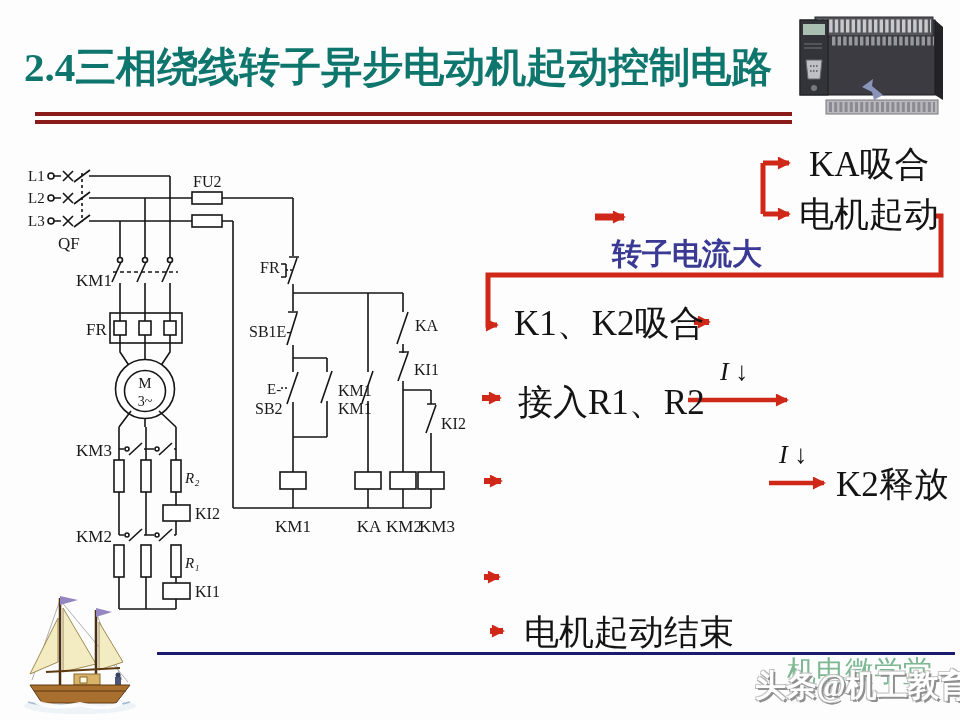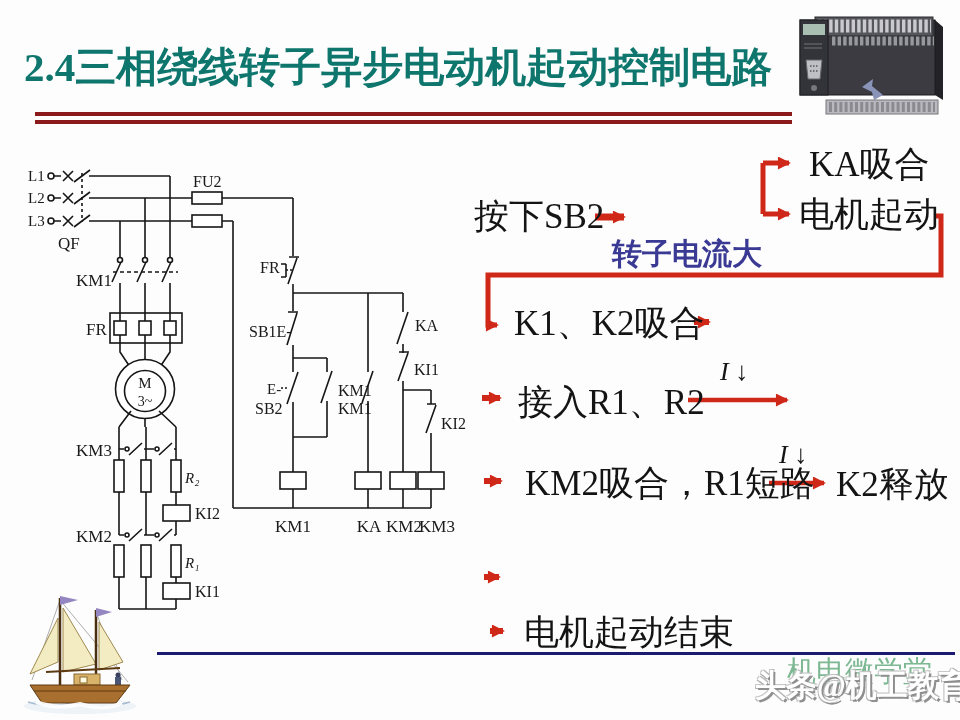--- a/index.html
+++ b/index.html
@@ -182,28 +182,26 @@
       <path d="M694,322 H709" stroke-width="6" marker-end="url(#arr)"></path>
       <path d="M482,398 H500" stroke-width="6" marker-end="url(#arr)"></path>
       <path d="M688,400 H787" stroke-width="4.5" marker-end="url(#arr)"></path>
       <path d="M484,481 H501" stroke-width="6" marker-end="url(#arr)"></path>
       <path d="M769,483 H824" stroke-width="4.5" marker-end="url(#arr)"></path>
       <path d="M484,577 H499" stroke-width="6" marker-end="url(#arr)"></path>
       <path d="M490,631 H503" stroke-width="6" marker-end="url(#arr)"></path>
     </g>
   </svg>
 
-  <div class="fc" style="left:474px;top:199px">按下SB2</div>
   <div class="fc" style="left:809px;top:147px">KA吸合</div>
   <div class="fc" style="left:799px;top:197px">电机起动</div>
   <div class="fc-note" style="left:612px;top:239px">转子电流大</div>
   <div class="fc" style="left:514px;top:306px">K1、K2吸合</div>
   <div class="fc" style="left:518px;top:385px">接入R1、R2</div>
   <div class="fc-i" style="left:720px;top:359px">I ↓</div>
-  <div class="fc" style="left:525px;top:466px">KM2吸合，R1短路</div>
   <div class="fc-i" style="left:779px;top:442px">I ↓</div>
   <div class="fc" style="left:836px;top:467px">K2释放</div>
   <div class="fc" style="left:524px;top:615px">电机起动结束</div>
 
   <svg class="ship" viewBox="0 0 125 128">
     <ellipse cx="62" cy="116" rx="56" ry="8" fill="#eef3f8"></ellipse>
     <path d="M10,112 Q30,118 55,113 Q85,120 112,112" stroke="#a8bcd0" stroke-width="1.5" fill="none"></path>
     <line x1="42" y1="10" x2="110" y2="92" stroke="#9a9a9a" stroke-width="0.8"></line>
     <line x1="42" y1="10" x2="14" y2="90" stroke="#9a9a9a" stroke-width="0.8"></line>
     <line x1="78" y1="22" x2="104" y2="90" stroke="#9a9a9a" stroke-width="0.8"></line>

